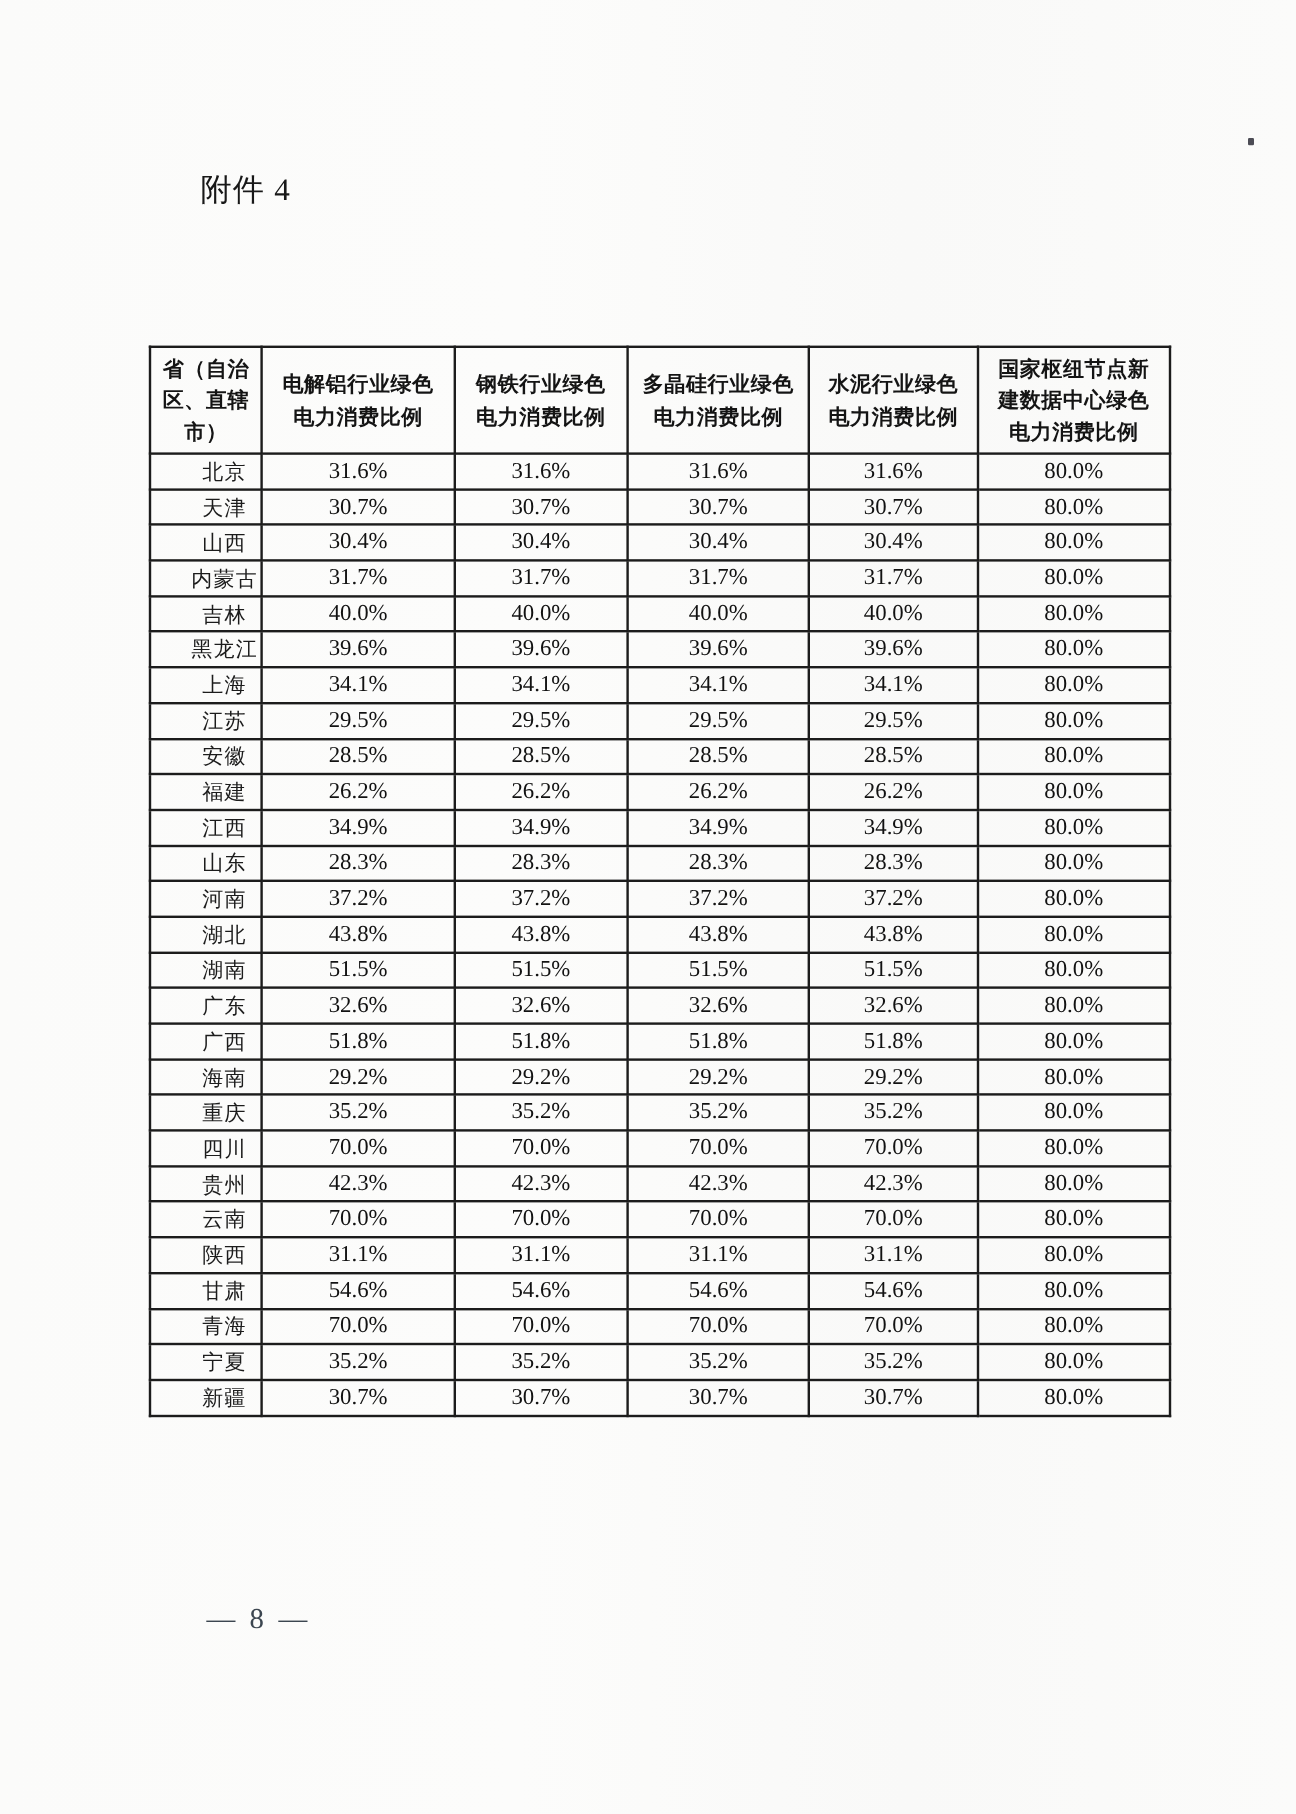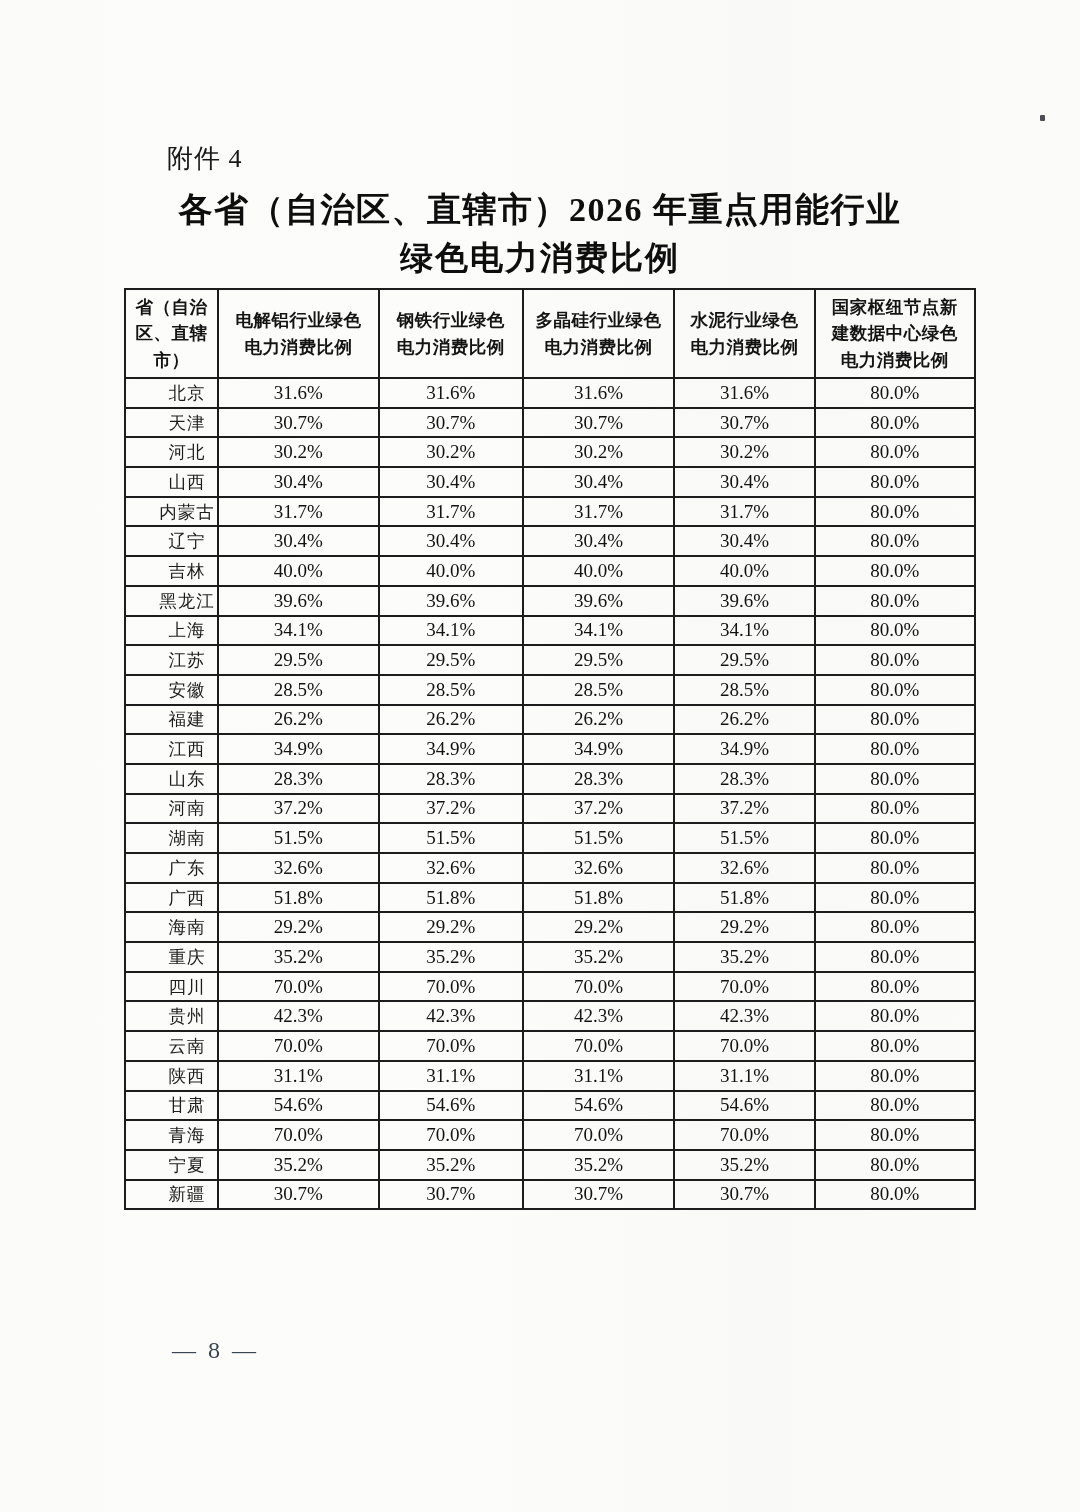--- a/index.html
+++ b/index.html
@@ -104,24 +104,20 @@
     border-radius: 1px;
   }
 </style>
 </head>
 <body>
 
 <div class="page">
 
   <div class="attachment-label">附件 4</div>
 
-  <div class="doc-title">
-    <div class="line1">各省（自治区、直辖市）2026 年重点用能行业</div>
-    <div class="line2">绿色电力消费比例</div>
-  </div>
 
   <div class="table-wrap">
     <table class="data-table">
       <colgroup id="table-colgroup">
           <col style="width: 93px;">
           <col style="width: 160px;">
           <col style="width: 144px;">
           <col style="width: 151px;">
           <col style="width: 140px;">
           <col style="width: 160px;">
@@ -155,52 +151,36 @@
           </tr>
           <tr>
             <td class="province-cell">天津</td>
             <td class="value-cell">30.7%</td>
             <td class="value-cell">30.7%</td>
             <td class="value-cell">30.7%</td>
             <td class="value-cell">30.7%</td>
             <td class="value-cell">80.0%</td>
           </tr>
           <tr>
-            <td class="province-cell">河北</td>
-            <td class="value-cell">30.2%</td>
-            <td class="value-cell">30.2%</td>
-            <td class="value-cell">30.2%</td>
-            <td class="value-cell">30.2%</td>
-            <td class="value-cell">80.0%</td>
-          </tr>
-          <tr>
             <td class="province-cell">山西</td>
             <td class="value-cell">30.4%</td>
             <td class="value-cell">30.4%</td>
             <td class="value-cell">30.4%</td>
             <td class="value-cell">30.4%</td>
             <td class="value-cell">80.0%</td>
           </tr>
           <tr>
             <td class="province-cell">内蒙古</td>
             <td class="value-cell">31.7%</td>
             <td class="value-cell">31.7%</td>
             <td class="value-cell">31.7%</td>
             <td class="value-cell">31.7%</td>
             <td class="value-cell">80.0%</td>
           </tr>
           <tr>
-            <td class="province-cell">辽宁</td>
-            <td class="value-cell">30.4%</td>
-            <td class="value-cell">30.4%</td>
-            <td class="value-cell">30.4%</td>
-            <td class="value-cell">30.4%</td>
-            <td class="value-cell">80.0%</td>
-          </tr>
-          <tr>
             <td class="province-cell">吉林</td>
             <td class="value-cell">40.0%</td>
             <td class="value-cell">40.0%</td>
             <td class="value-cell">40.0%</td>
             <td class="value-cell">40.0%</td>
             <td class="value-cell">80.0%</td>
           </tr>
           <tr>
             <td class="province-cell">黑龙江</td>
             <td class="value-cell">39.6%</td>
@@ -259,20 +239,28 @@
           </tr>
           <tr>
             <td class="province-cell">河南</td>
             <td class="value-cell">37.2%</td>
             <td class="value-cell">37.2%</td>
             <td class="value-cell">37.2%</td>
             <td class="value-cell">37.2%</td>
             <td class="value-cell">80.0%</td>
           </tr>
           <tr>
+            <td class="province-cell">湖北</td>
+            <td class="value-cell">43.8%</td>
+            <td class="value-cell">43.8%</td>
+            <td class="value-cell">43.8%</td>
+            <td class="value-cell">43.8%</td>
+            <td class="value-cell">80.0%</td>
+          </tr>
+          <tr>
             <td class="province-cell">湖南</td>
             <td class="value-cell">51.5%</td>
             <td class="value-cell">51.5%</td>
             <td class="value-cell">51.5%</td>
             <td class="value-cell">51.5%</td>
             <td class="value-cell">80.0%</td>
           </tr>
           <tr>
             <td class="province-cell">广东</td>
             <td class="value-cell">32.6%</td>

